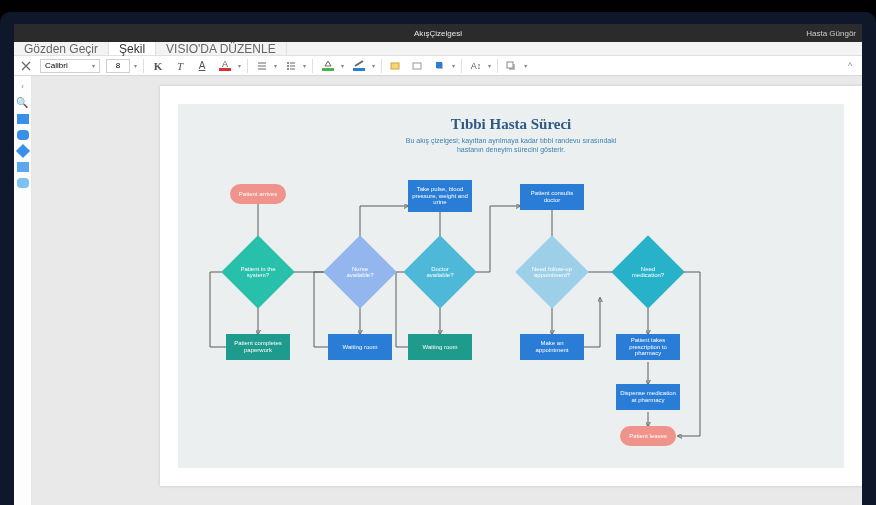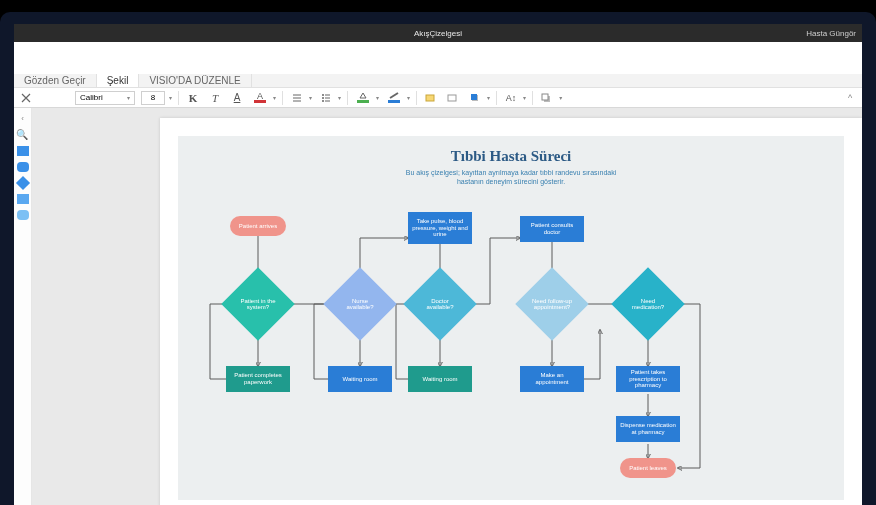--- a/index.html
+++ b/index.html
@@ -45,22 +45,21 @@
     color: #cfcfcf;
     font-size: 8px;
   }
   
   .ribbon-tabs {
     height: 14px;
     background: #f3f3f3;
     border-bottom: 1px solid #e1e1e1;
     display: flex;
     align-items: stretch;
-    font-size: 10px;
-    margin-top: 32px;
+    font-size: 12px;
   }
   .ribbon-tabs .tab {
     padding: 0 10px;
     display: flex;
     align-items: center;
     color: #666;
     border-right: 1px solid #e1e1e1;
     cursor: pointer;
   }
   .ribbon-tabs .tab.active {
@@ -87,21 +86,20 @@
   .toolbar .font-select {
     border: 1px solid #cfcfcf;
     height: 14px;
     font-size: 8px;
     padding: 0 4px;
     width: 60px;
     display: flex;
     align-items: center;
     justify-content: space-between;
     cursor: pointer;
-    margin-left: 35px;
   }
   .toolbar .font-size {
     border: 1px solid #cfcfcf;
     height: 14px;
     width: 24px;
     font-size: 8px;
     text-align: center;
     display:flex;align-items:center;justify-content:center;
     cursor: pointer;
   }

